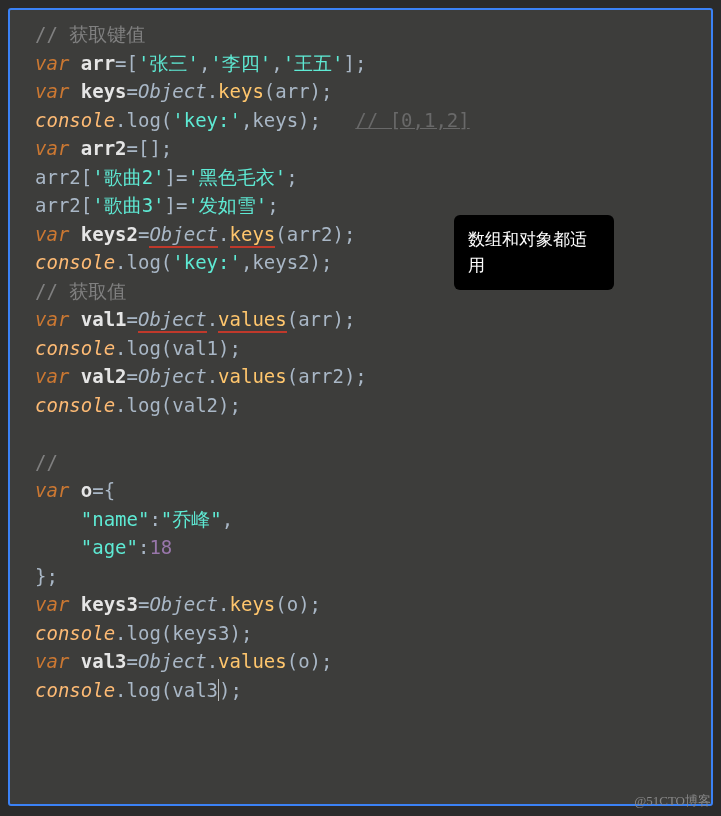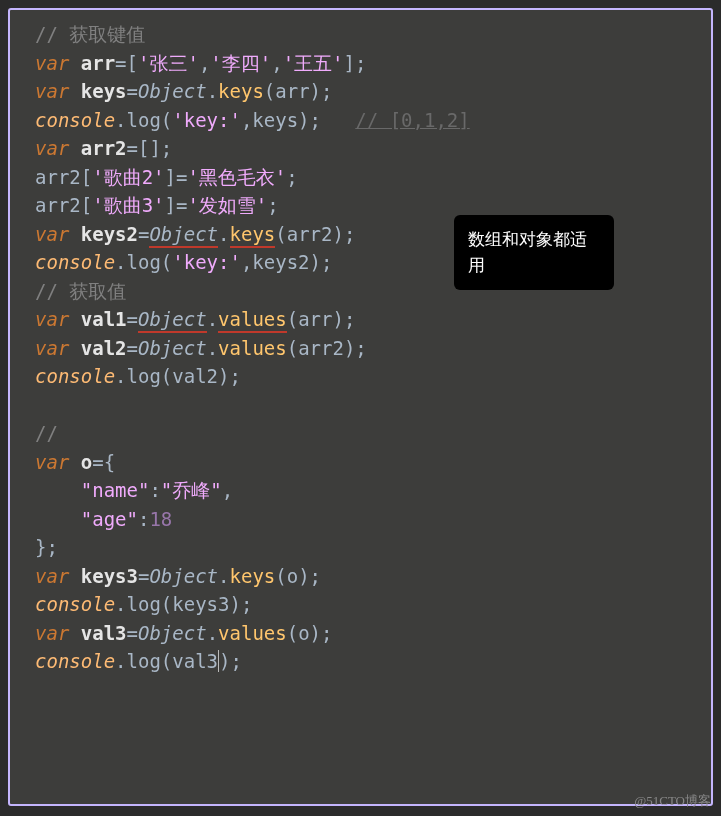--- a/index.html
+++ b/index.html
@@ -8,34 +8,34 @@
       font-family: 'Consolas', 'Monaco', monospace;
       font-size: 19px;
       line-height: 1.5;
       width: 721px;
       height: 816px;
       overflow: hidden;
       position: relative;
     }
     .editor {
       background: #3d3d3b;
-      border: 2px solid #c4b5fd;
+      border: 2px solid #3b82f6;
       border-radius: 3px;
       padding: 10px 0 10px 25px;
       margin: 8px;
       height: 798px;
       position: relative;
     }
     .line { white-space: pre; color: #a9b7c6; }
     .comment { color: #808080; }
     .keyword { color: #cc7832; font-style: italic; }
     .ident { color: #e5e5e5; font-weight: bold; }
     .obj-italic { font-style: italic; color: #a9b7c6; }
     .method { color: #ffc66d; }
-    .string { color: #f0abfc; }
+    .string { color: #5eead4; }
     .number { color: #9876aa; }
     .console { color: #fdba74; font-style: italic; }
     .comment-hint { color: #696969; text-decoration: underline; }
     .underline-red {
       border-bottom: 2px solid #c0392b;
       padding-bottom: 1px;
     }
     .annotation {
       position: absolute;
       background: #000;
@@ -74,20 +74,21 @@
   <div class="line"><span class="keyword">var</span><span class="ident"> arr</span><span>=[</span><span class="string">'张三'</span><span>,</span><span class="string">'李四'</span><span>,</span><span class="string">'王五'</span><span>];</span></div>
   <div class="line"><span class="keyword">var</span><span class="ident"> keys</span><span>=</span><span class="obj-italic">Object</span><span>.</span><span class="method">keys</span><span>(arr);</span></div>
   <div class="line"><span class="console">console</span><span>.log(</span><span class="string">'key:'</span><span>,keys);   </span><span class="comment-hint">// [0,1,2]</span></div>
   <div class="line"><span class="keyword">var</span><span class="ident"> arr2</span><span>=[];</span></div>
   <div class="line"><span>arr2[</span><span class="string">'歌曲2'</span><span>]=</span><span class="string">'黑色毛衣'</span><span>;</span></div>
   <div class="line"><span>arr2[</span><span class="string">'歌曲3'</span><span>]=</span><span class="string">'发如雪'</span><span>;</span></div>
   <div class="line"><span class="keyword">var</span><span class="ident"> keys2</span><span>=</span><span class="underline-red"><span class="obj-italic">Object</span></span><span>.</span><span class="underline-red"><span class="method">keys</span></span><span>(arr2);</span></div>
   <div class="line"><span class="console">console</span><span>.log(</span><span class="string">'key:'</span><span>,keys2);</span></div>
   <div class="line"><span class="comment">// 获取值</span></div>
   <div class="line"><span class="keyword">var</span><span class="ident"> val1</span><span>=</span><span class="underline-red"><span class="obj-italic">Object</span></span><span>.</span><span class="underline-red"><span class="method">values</span></span><span>(arr);</span></div>
+  <div class="line"><span class="console">console</span><span>.log</span><span>(val1);</span></div>
   <div class="line"><span class="keyword">var</span><span class="ident"> val2</span><span>=</span><span class="obj-italic">Object</span><span>.</span><span class="method">values</span><span>(arr2);</span></div>
   <div class="line"><span class="console">console</span><span>.log</span><span>(val2);</span></div>
   <div class="line">&nbsp;</div>
   <div class="line"><span class="comment">//</span></div>
   <div class="line"><span class="keyword">var</span><span class="ident"> o</span><span>={</span></div>
   <div class="line"><span>    </span><span class="string">"name"</span><span>:</span><span class="string">"乔峰"</span><span>,</span></div>
   <div class="line"><span>    </span><span class="string">"age"</span><span>:</span><span class="number">18</span></div>
   <div class="line"><span>};</span></div>
   <div class="line"><span class="keyword">var</span><span class="ident"> keys3</span><span>=</span><span class="obj-italic">Object</span><span>.</span><span class="method">keys</span><span>(o);</span></div>
   <div class="line"><span class="console">console</span><span>.log</span><span>(keys3);</span></div>

